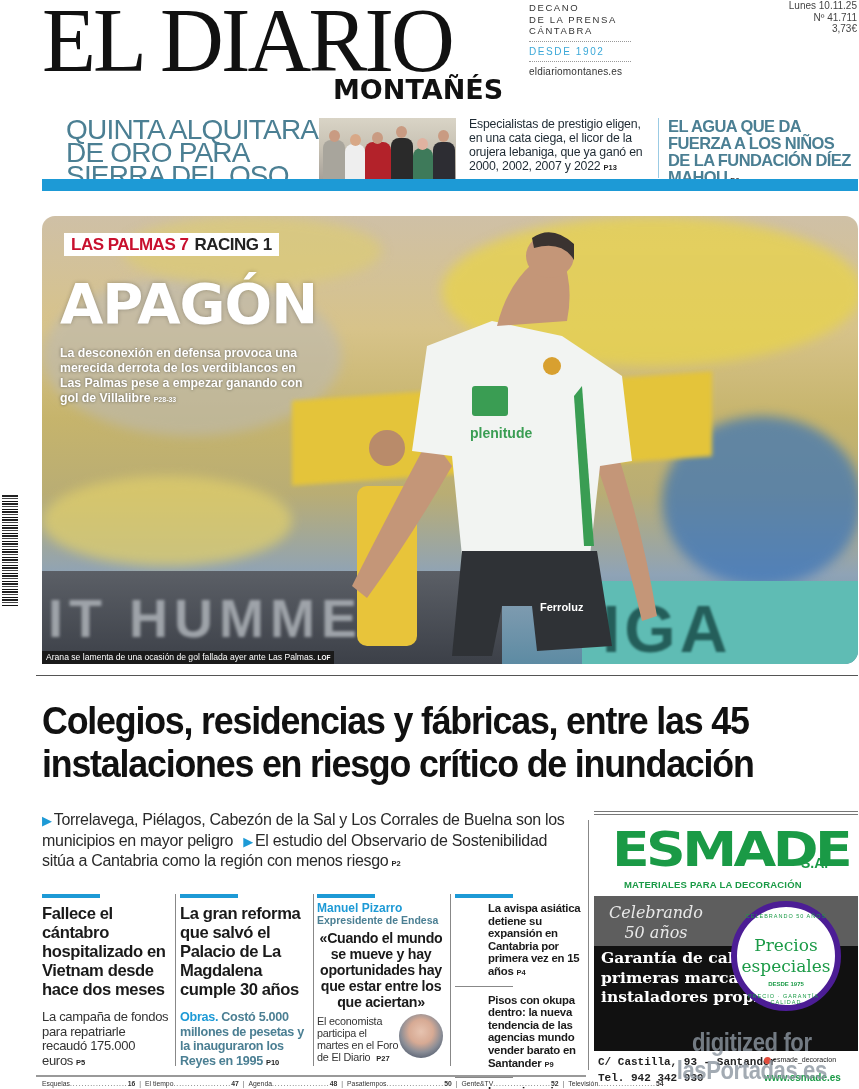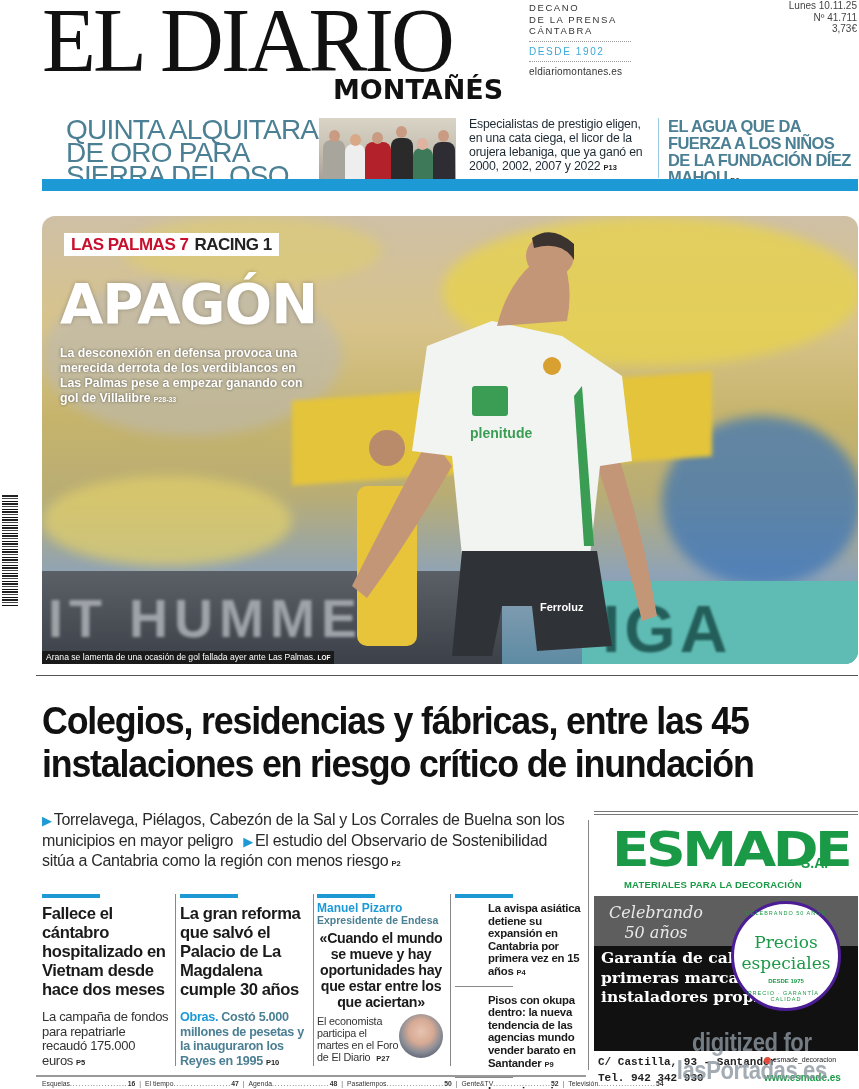--- a/index.html
+++ b/index.html
@@ -161,21 +161,21 @@
   .ad .top-rule2 { position: absolute; left: 0; right: 0; top: 3px; height: 1px; background: #777; }
   .ad-logo { position: absolute; left: 18px; top: 10px; font-size: 46px; font-weight: bold; color: #1a9a46;
     letter-spacing: -3px; font-family: "DejaVu Sans", sans-serif; transform: scaleX(1.2) scaleY(1.05); transform-origin: left top; }
   .ad-sa { position: absolute; left: 207px; top: 44px; font-size: 14px; font-weight: bold; color: #1a9a46; }
   .ad-tag { position: absolute; left: 30px; top: 68px; font-size: 9.5px; font-weight: bold; color: #1a9a46; letter-spacing: 0.2px; white-space: nowrap; }
   .ad-grey { position: absolute; left: 0; top: 85px; width: 264px; height: 50px; background: #5e5e5e; }
   .ad-cel { position: absolute; left: 14px; top: 92px; font-family: "DejaVu Serif", serif; font-style: italic; font-size: 16px; color: #e8e8e8; line-height: 20px; text-align: center; width: 96px; }
   .ad-black { position: absolute; left: 0; top: 135px; width: 264px; height: 105px; background: #111; }
   .ad-guar { position: absolute; left: 7px; top: 137px; font-family: "DejaVu Serif", serif; font-weight: bold; font-size: 15.5px; line-height: 19.5px; color: #fff; width: 250px; }
   .ad-circle { position: absolute; left: 137px; top: 90px; width: 110px; height: 110px; border-radius: 50%;
-    background: #fff; border: 3px solid #4c1d95; }
+    background: #fff; border: 6px solid #4c1d95; }
   .ad-circle .ring-top { position: absolute; left: 0; right: 0; top: 6px; text-align: center; font-size: 5.5px; color: #1a9a46; letter-spacing: 1px; }
   .ad-circle .big { position: absolute; left: 0; right: 0; top: 28px; text-align: center; font-family: "DejaVu Serif", serif; font-size: 17px; line-height: 21px; color: #1a9a46; }
   .ad-circle .since { position: absolute; left: 0; right: 0; top: 74px; text-align: center; font-size: 6px; font-weight: bold; color: #1a9a46; }
   .ad-circle .ring-bot { position: absolute; left: 0; right: 0; top: 86px; text-align: center; font-size: 5.5px; color: #1a9a46; letter-spacing: 1px; }
   .ad-addr { position: absolute; left: 4px; top: 243px; font-size: 11px; font-weight: bold; color: #222; line-height: 16px; font-family: Liberation Mono, monospace; }
   .ad-social { position: absolute; left: 170px; top: 245px; font-size: 7px; color: #222; }
   .ad-web { position: absolute; left: 170px; top: 261px; font-size: 10px; font-weight: bold; color: #1a9a46; }
   .ad-wm { position: absolute; left: 60px; top: 217px; font-size: 26px; font-weight: bold; color: rgba(140,150,160,0.8);
     line-height: 28px; letter-spacing: -0.5px; transform: scaleX(0.85); transform-origin: left top; text-align: center; width: 230px; }
 

